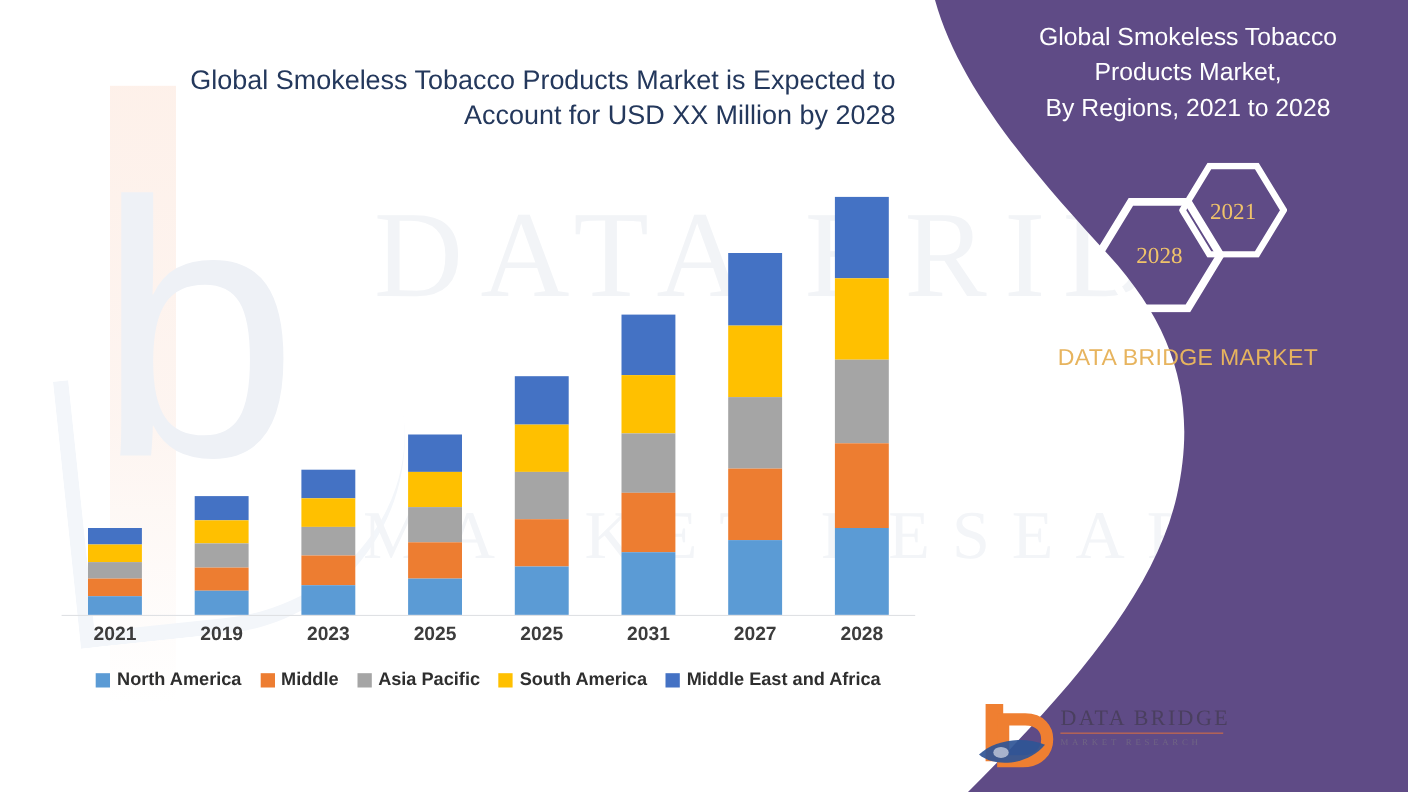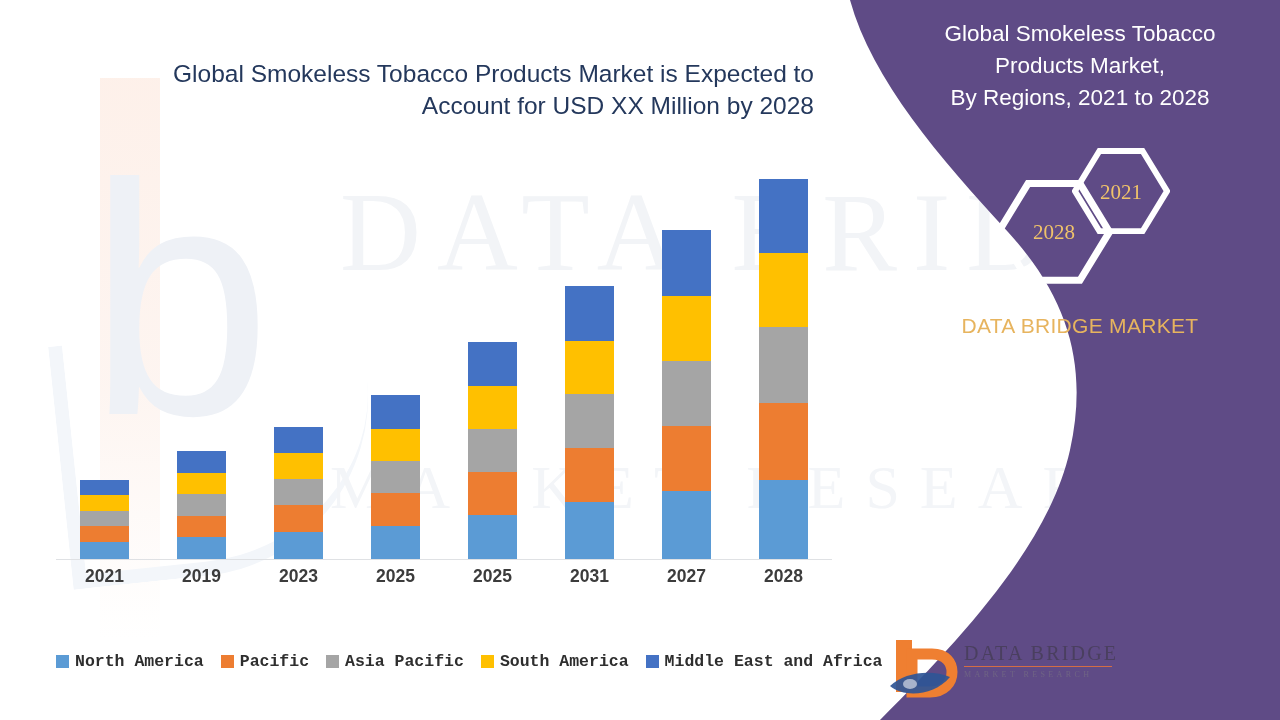--- a/index.html
+++ b/index.html
@@ -65,22 +65,22 @@
   .axis{position:absolute;left:0;bottom:0;width:776px;height:1.5px;background:#dfe1e4;}
   .plot{position:absolute;left:0;bottom:1.5px;width:776px;height:408px;
         display:flex;align-items:flex-end;}
   .bargroup{flex:1 1 0;display:flex;justify-content:center;align-items:flex-end;}
   .bar{width:49px;display:flex;flex-direction:column;justify-content:flex-end;}
   .seg{width:100%;}
 
   .xaxis{position:absolute;left:56px;top:566px;width:776px;display:flex;}
   .xtick{flex:1 1 0;text-align:center;color:#3c3c3c;font-size:17.5px;font-weight:700;}
 
-  .legend{position:absolute;left:56px;top:652px;width:776px;display:flex;
-          justify-content:space-between;align-items:center;gap:17px;font-family:Liberation Mono, monospace;}
+  .legend{position:absolute;left:56px;top:609px;width:776px;display:flex;
+          justify-content:center;align-items:center;gap:17px;}
   .lg{display:flex;align-items:center;gap:6px;}
   .swatch{width:13px;height:13px;display:block;}
   .lg-label{font-size:16.5px;color:#2e2e2e;font-weight:700;white-space:nowrap;}
 </style>
 </head>
 <body>
 
 <div id="stage">
 
   <div class="wm-band"></div>
@@ -181,21 +181,21 @@
       <div class="xtick">2027</div>
       <div class="xtick">2028</div>
     </div>
   <div class="legend" id="legend">
       <div class="lg">
         <span class="swatch" style="background: rgb(91, 155, 213);"></span>
         <span class="lg-label">North America</span>
       </div>
       <div class="lg">
         <span class="swatch" style="background: rgb(237, 125, 49);"></span>
-        <span class="lg-label">Pacific</span>
+        <span class="lg-label">Middle</span>
       </div>
       <div class="lg">
         <span class="swatch" style="background: rgb(165, 165, 165);"></span>
         <span class="lg-label">Asia Pacific</span>
       </div>
       <div class="lg">
         <span class="swatch" style="background: rgb(255, 192, 0);"></span>
         <span class="lg-label">South America</span>
       </div>
       <div class="lg">

